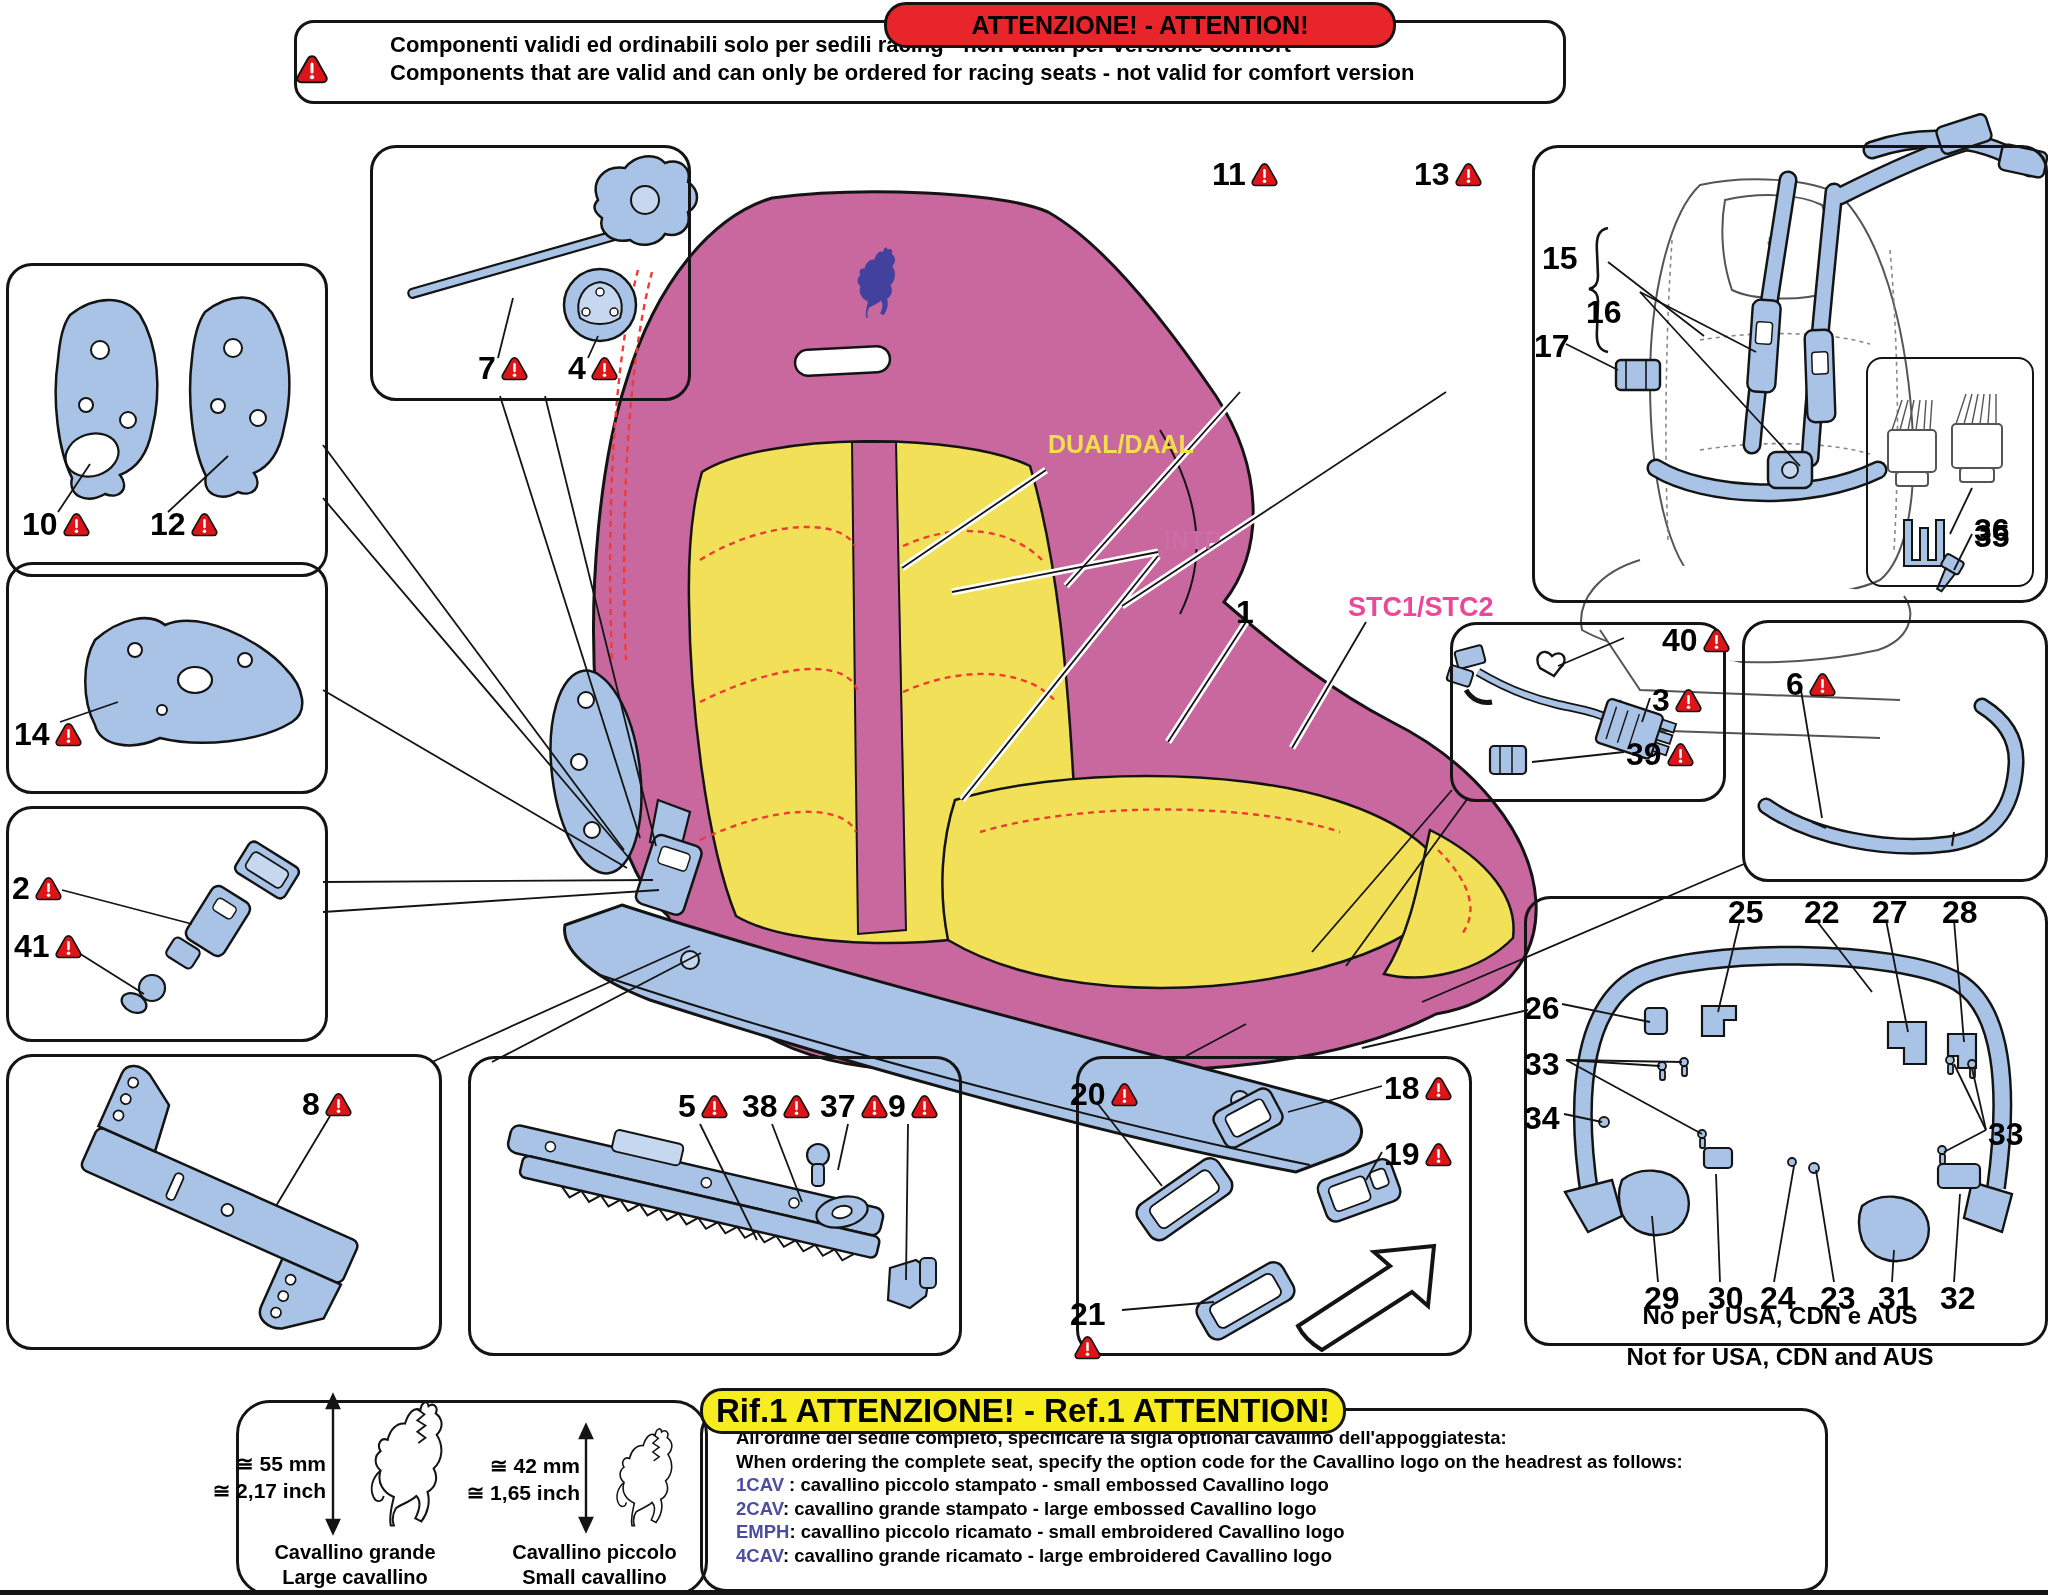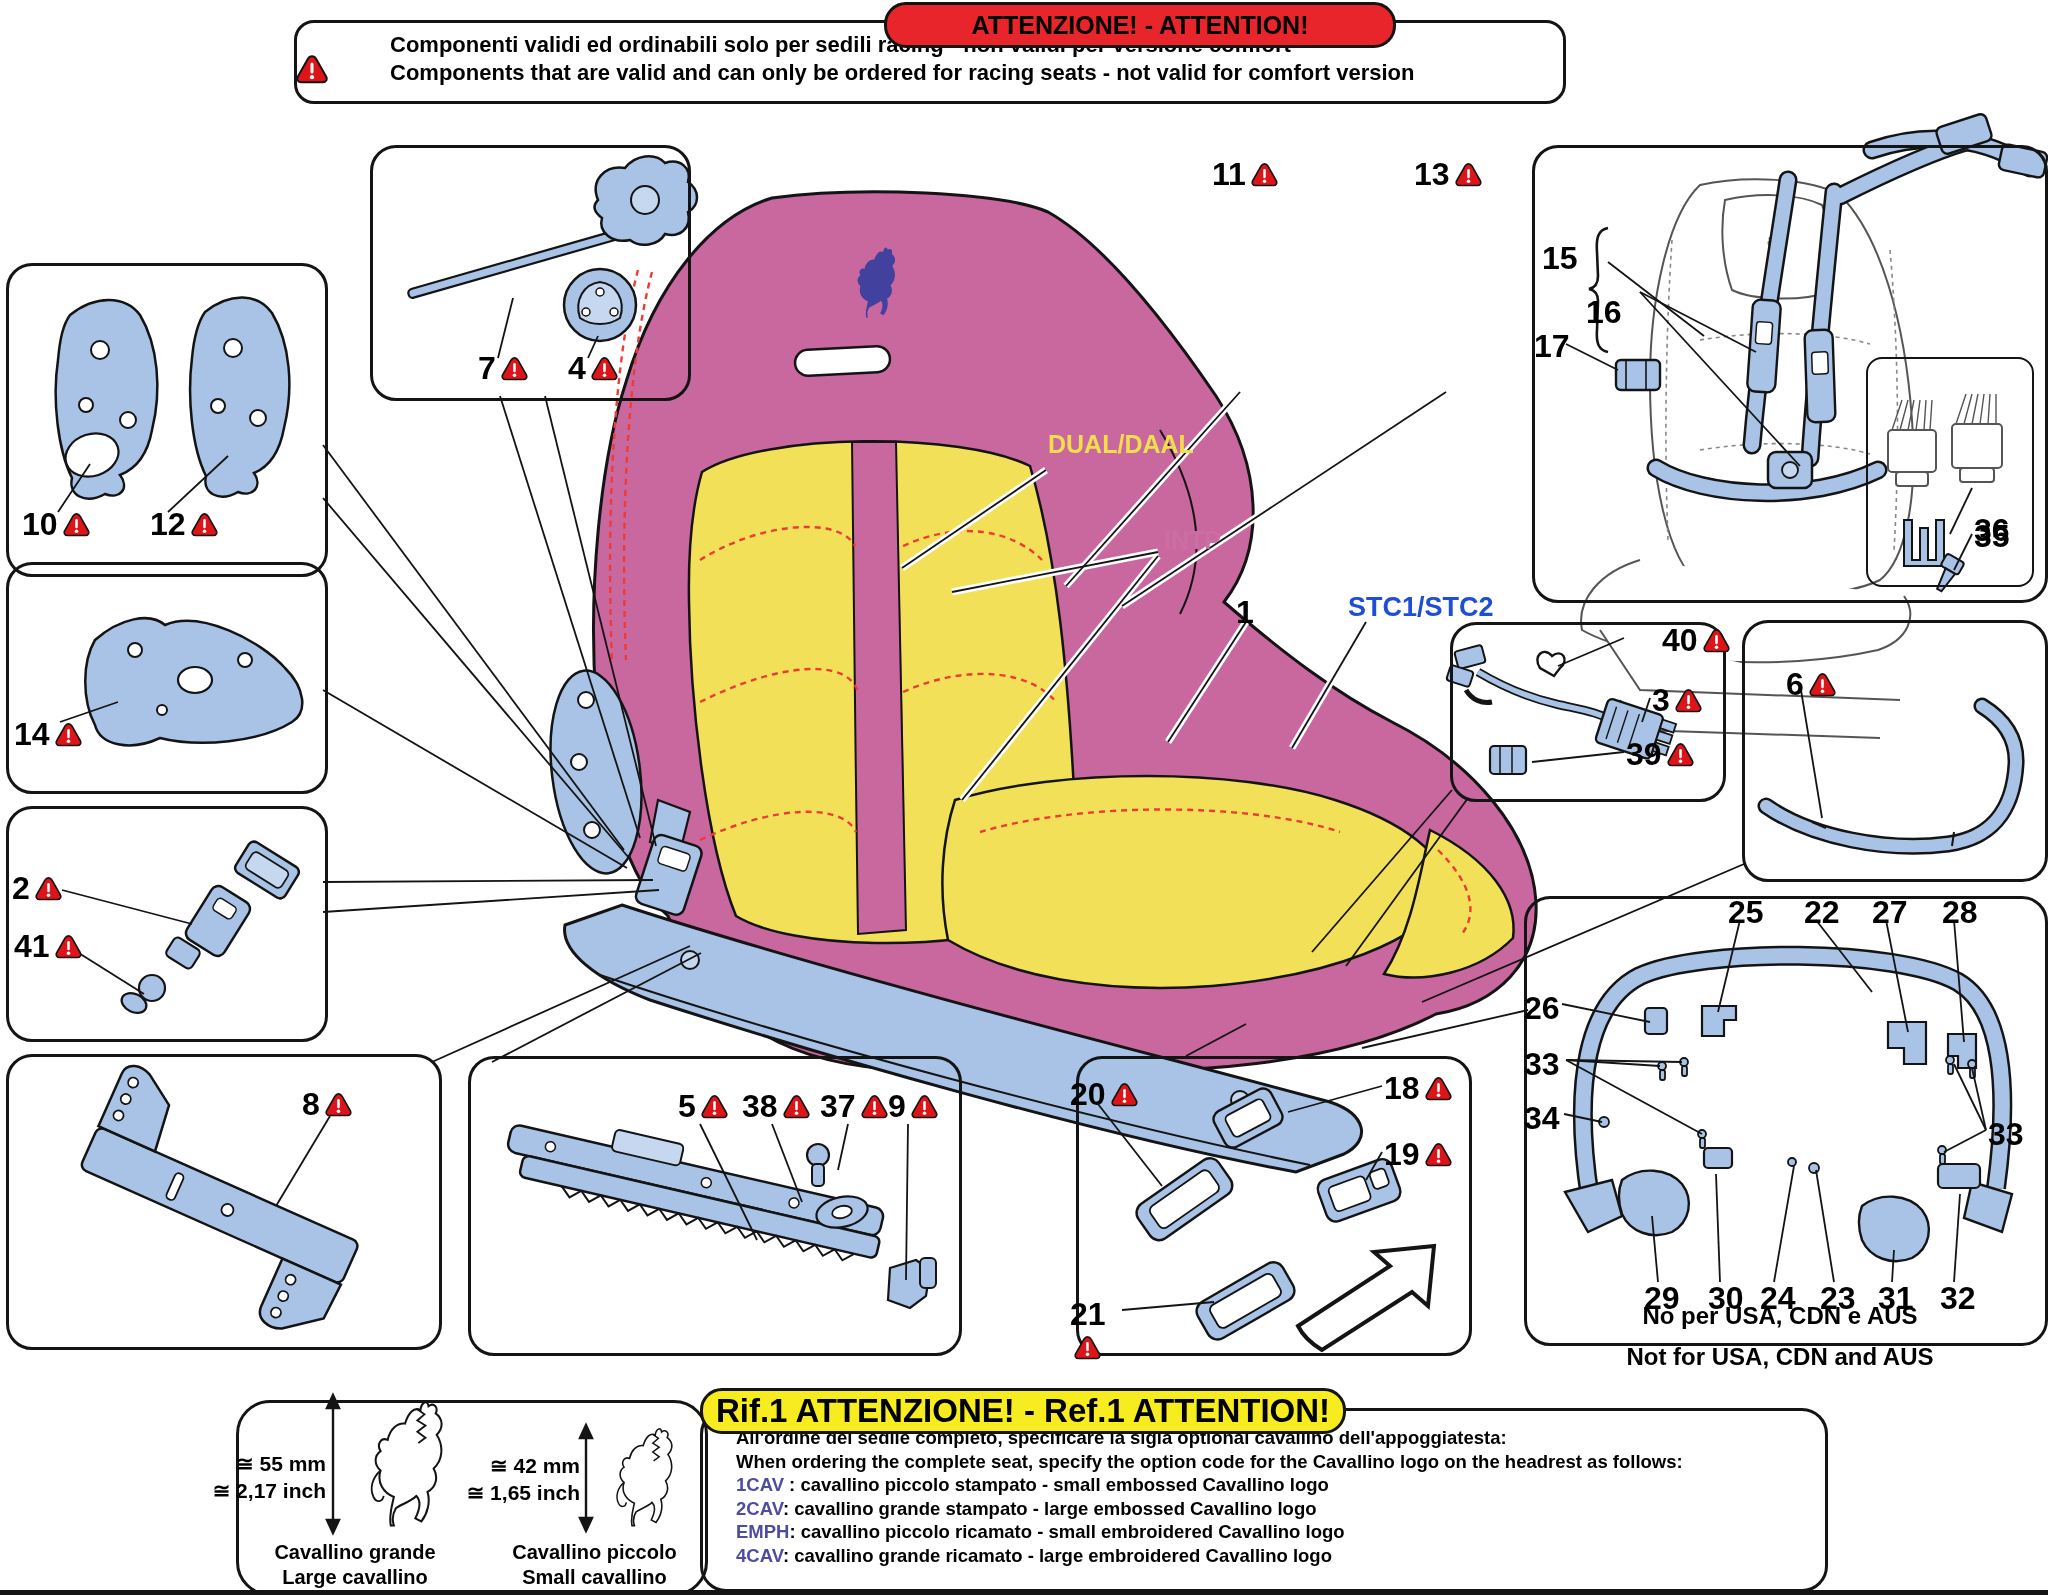--- a/index.html
+++ b/index.html
@@ -422,21 +422,21 @@
 <svg style="position:absolute;left:296px;top:54px;width:32px;height:30px;z-index:5;" viewBox="0 0 36 34">
   <path d="M18,2.5 C20.2,2.5 21.6,3.6 22.8,5.7 L34,25.5 C35.8,28.8 33.8,32 30.2,32 L5.8,32 C2.2,32 0.2,28.8 2,25.5 L13.2,5.7 C14.4,3.6 15.8,2.5 18,2.5 Z" fill="#dd1418" stroke="#141414" stroke-width="2.2"></path>
   <rect x="16.3" y="9.5" width="3.4" height="12.5" rx="1.7" fill="#fff"></rect>
       <circle cx="18" cy="26.3" r="2.4" fill="#fff"></circle>
 </svg>
 <div class="btext" style="left:390px;top:32px;font-size:22px;">Componenti validi ed ordinabili solo per sedili racing - non validi per versione comfort</div>
 <div class="btext" style="left:390px;top:60px;font-size:22px;">Components that are valid and can only be ordered for racing seats - not valid for comfort version</div>
 
 <div class="slabel" style="left:1048px;top:432px;font-size:25px;color:#f0de4a;">DUAL/DAAL</div>
 <div class="slabel" style="left:1164px;top:528px;font-size:25px;color:#cb6ea6;">INTP</div>
-<div class="slabel" style="left:1348px;top:594px;font-size:27px;color:#1d4ed8;">STC1/STC2</div>
+<div class="slabel" style="left:1348px;top:594px;font-size:27px;color:#ec4899;">STC1/STC2</div>
 
 <div class="note" style="left:1545px;top:1302px;width:470px;">No per USA, CDN e AUS</div>
 <div class="note" style="left:1545px;top:1343px;width:470px;">Not for USA, CDN and AUS</div>
 
 <div class="meas" style="left:180px;top:1450px;width:146px;">
   <div>≅ 55 mm</div>
   <div>≅ 2,17 inch</div>
 </div>
 <div class="meas" style="left:434px;top:1452px;width:146px;">
   <div>≅ 42 mm</div>

